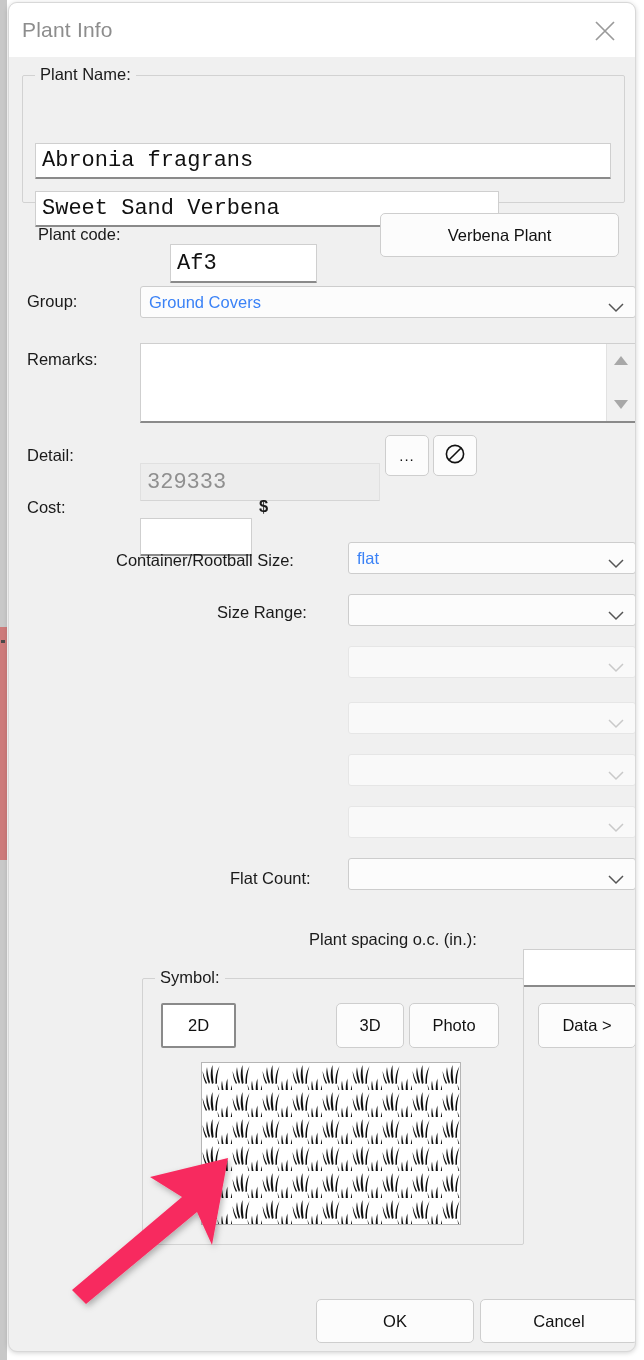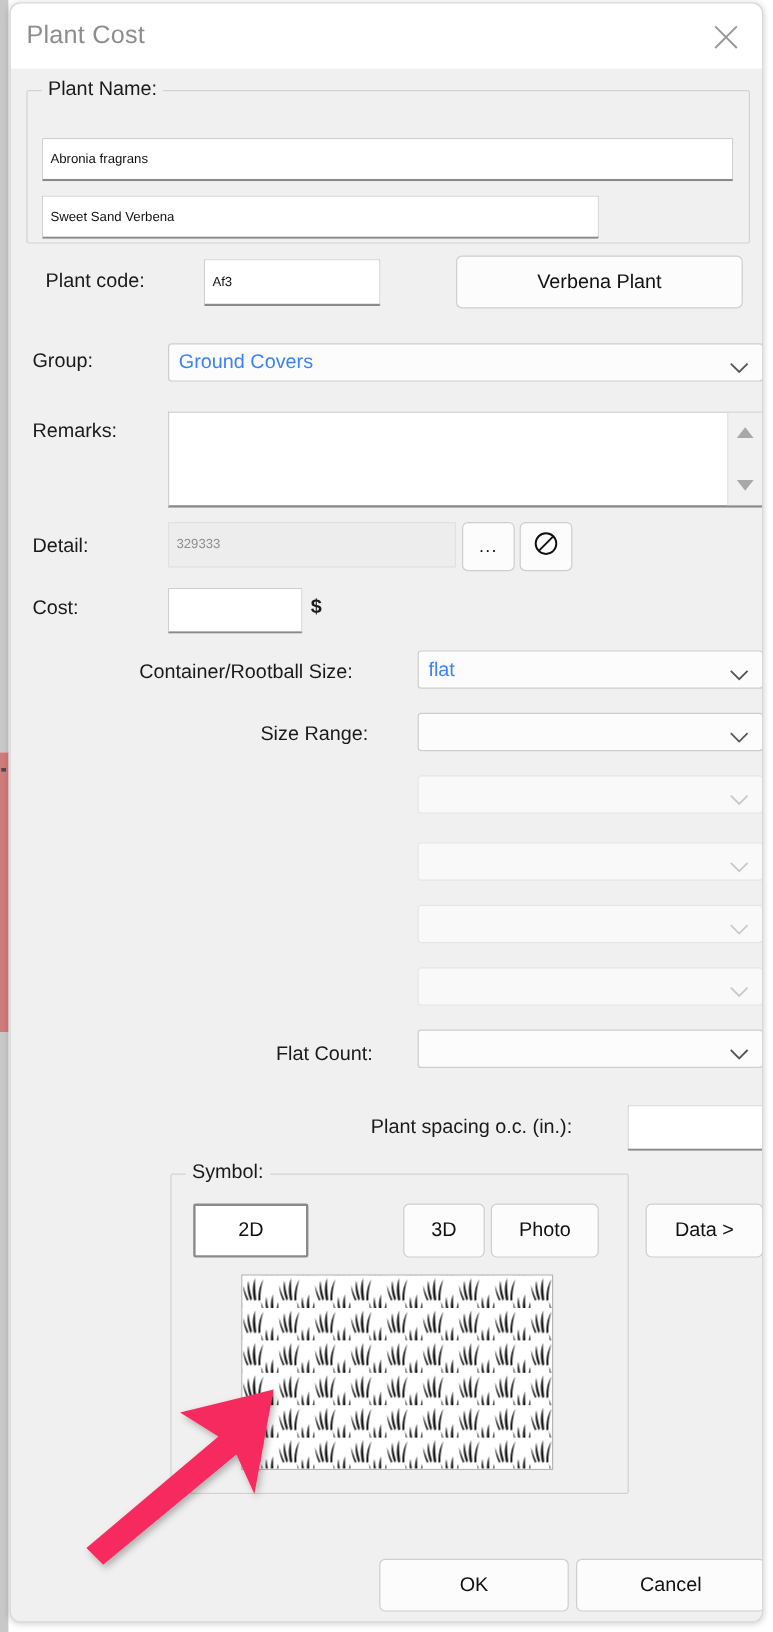--- a/index.html
+++ b/index.html
@@ -103,27 +103,28 @@
     white-space: nowrap;
   }
 
   
   .tinput {
     position: absolute;
     background: #ffffff;
     border: 1px solid #cfcfcf;
     border-bottom: 2px solid #8a8a8a;
     box-sizing: border-box;
-    font-family: Liberation Sans, sans-serif;
-    font-size: 11px;
+    font-family: Liberation Mono, monospace;
+    font-size: 22px;
     color: #111111;
     padding: 0 6px;
     display: flex;
     align-items: center;
     border-radius: 1px;
+    margin-top: 28px;
   }
   .tinput.disabled {
     background: #ededed;
     border: 1px solid #e0e0e0;
     border-bottom: 1px solid #d5d5d5;
     color: #8f8f8f;
   }
 
   
   .combo {
@@ -224,21 +225,21 @@
 <div id="backdrop">
   <div class="bg-strip gray"></div>
   <div class="bg-strip red"></div>
   <div class="bg-strip gray2"></div>
   <div class="bg-tick" style="top:640px;"></div>
 </div>
 
 <div id="dialog">
 
   <div id="titlebar">
-    <div id="title-text">Plant Cost</div>
+    <div id="title-text">Plant Info</div>
     <div id="close-btn">
       <svg width="20" height="20" viewBox="0 0 20 20">
         <path d="M1 1 L19 19 M19 1 L1 19" stroke="#9a9a9a" stroke-width="1.7" fill="none"></path>
       </svg>
     </div>
   </div>
 
   <div class="groupbox" style="left:13px; top:72px; width:601px; height:126px;">
     <div class="groupbox-title">Plant Name:</div>
   </div>
@@ -350,21 +351,21 @@
     </span>
   </div>
 
   <div class="lbl" style="left:300px; top:927px;">Plant spacing o.c. (in.):</div>
   <div class="tinput" style="left:514px; top:918px; width:113px; height:38px;"></div>
 
   <div class="groupbox" style="left:133px; top:975px; width:380px; height:265px;">
     <div class="groupbox-title">Symbol:</div>
   </div>
 
-  <div class="btn selected" style="left:152px; top:1000px; width:96px; height:45px;">2D</div>
+  <div class="btn selected" style="left:152px; top:1000px; width:75px; height:45px;">2D</div>
   <div class="btn" style="left:232px; top:1060px; width:90px; height:45px;">Color</div>
   <div class="btn" style="left:327px; top:1000px; width:68px; height:45px;">3D</div>
   <div class="btn" style="left:529px; top:1000px; width:98px; height:45px;">Data &gt;</div>
   <div class="btn" style="left:400px; top:1000px; width:90px; height:45px;">Photo</div>
 
   <div id="symbol-preview" style="left:192px; top:1059px; width:260px; height:163px;">
     <svg width="258" height="161" viewBox="0 0 258 161">
       <defs>
         <g id="tuft">
           <path d="M7 21 C5 16 3.5 11 5 4 C5.6 9 6.4 14 8 19 Z" fill="#111"></path>

